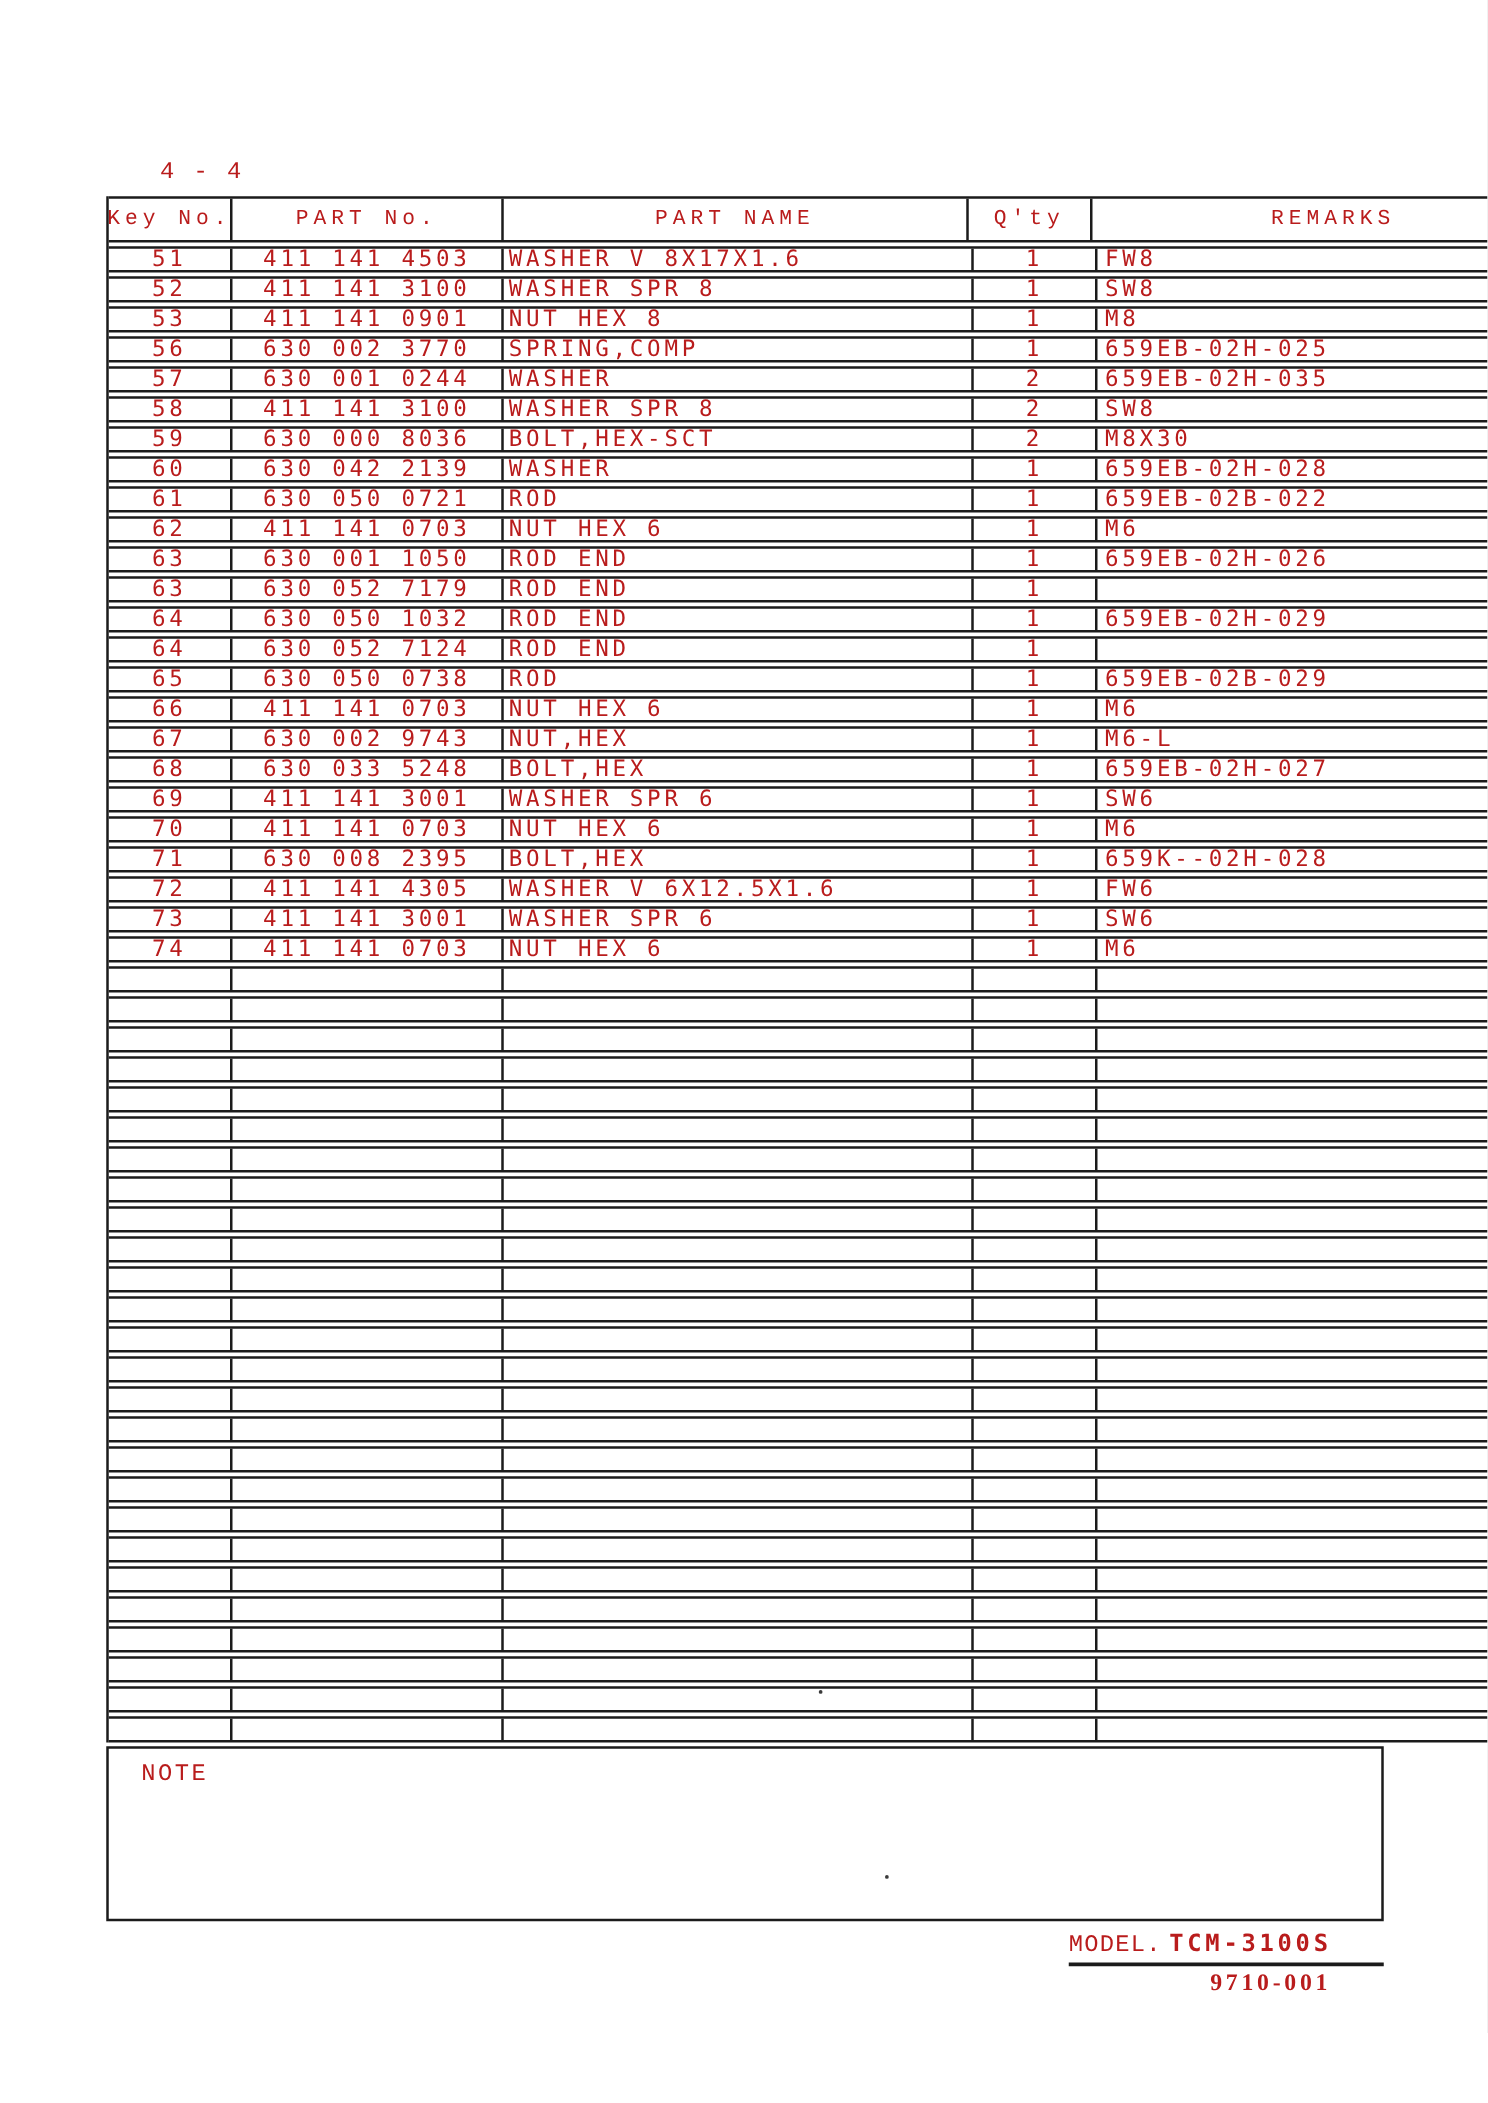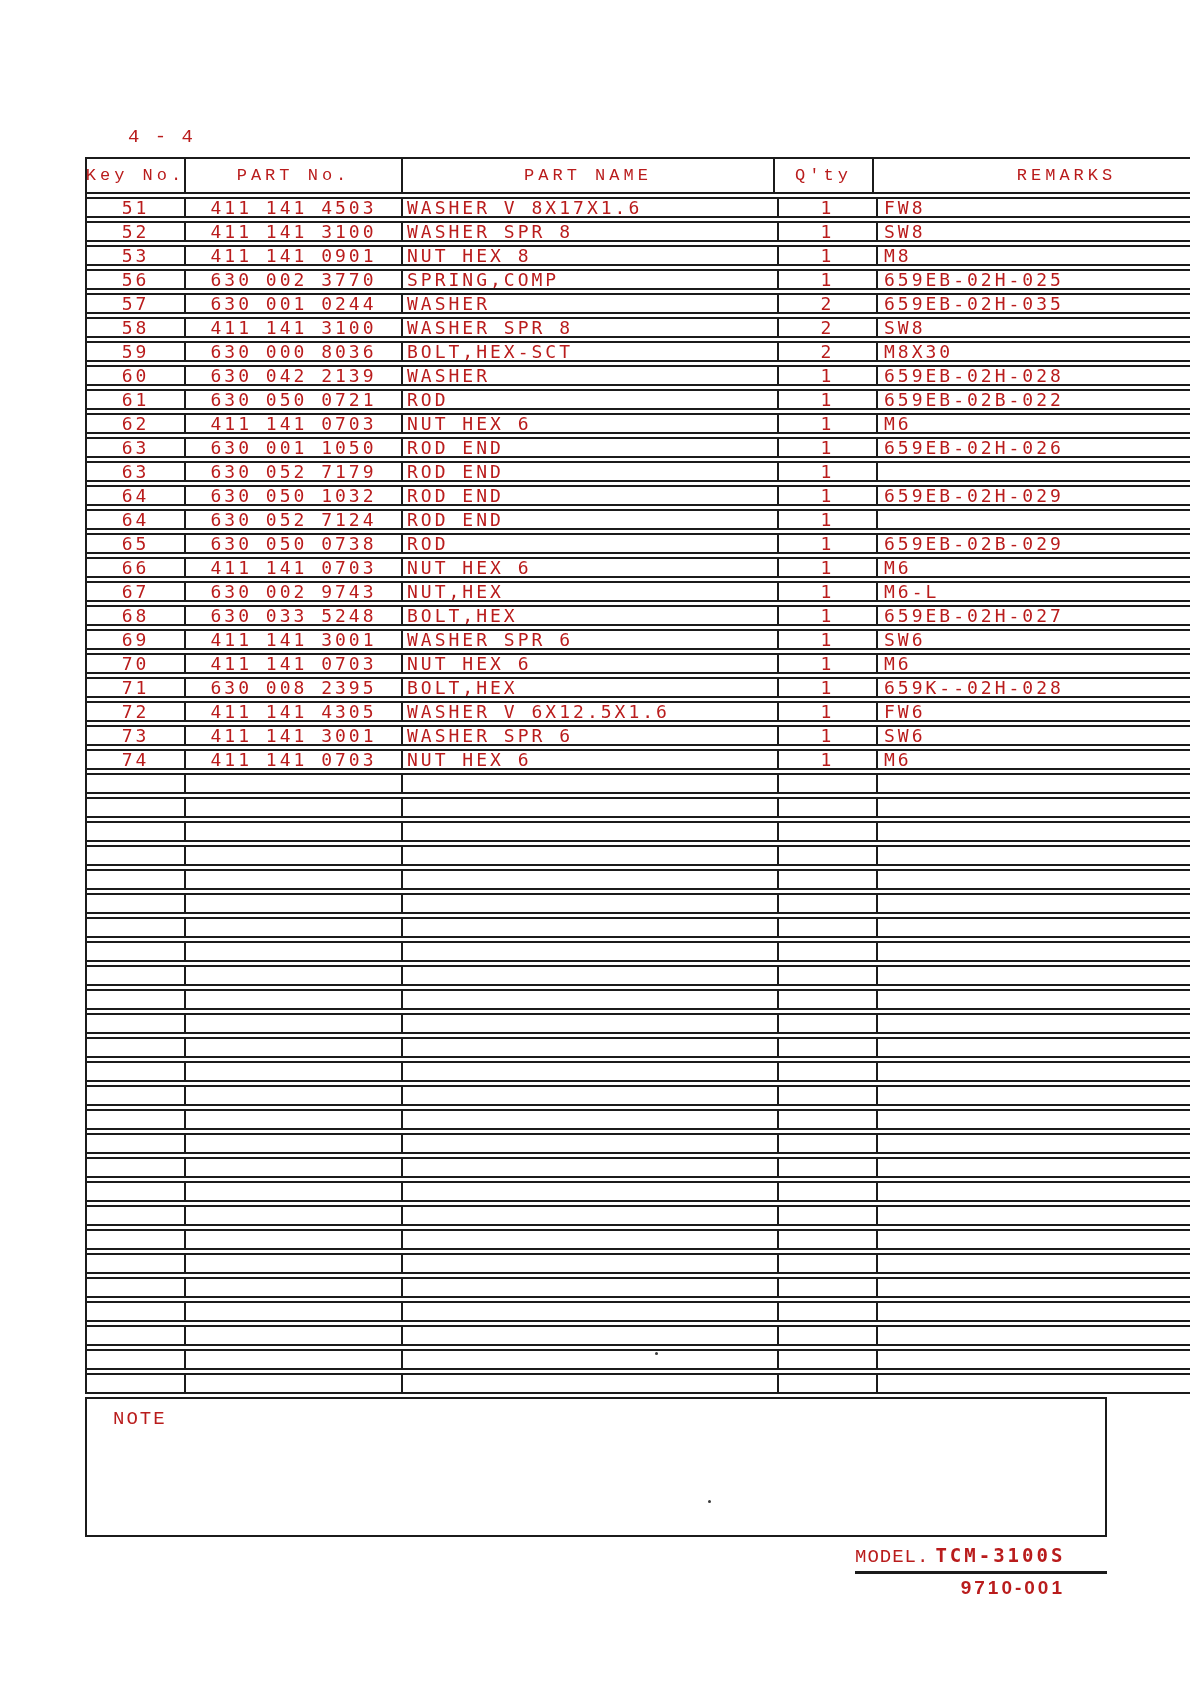--- a/index.html
+++ b/index.html
@@ -60,21 +60,21 @@
   .model-label {
     font-family:"Liberation Mono", monospace;
     font-size:19px; letter-spacing:1px;
   }
   .model-value {
     font-family:"DejaVu Sans Mono", monospace;
     font-size:19px; letter-spacing:3px; font-weight:bold; margin-left:6px;margin-top:48px;
   }
   .doc-number {
     margin-top:3px; padding-right:42px; text-align:right;
-    font-family:Liberation Sans, sans-serif;
+    font-family:Liberation Serif, serif;
     font-size:19px; letter-spacing:3px; font-weight:bold;
   }
   
   .speck { position:absolute; width:3px; height:3px; border-radius:50%; background:#3a3a3a; }
   .speck-1 { left:655px; top:1352px; }
   .speck-2 { left:708px; top:1500px; }
 </style>
 </head>
 <body>
 

